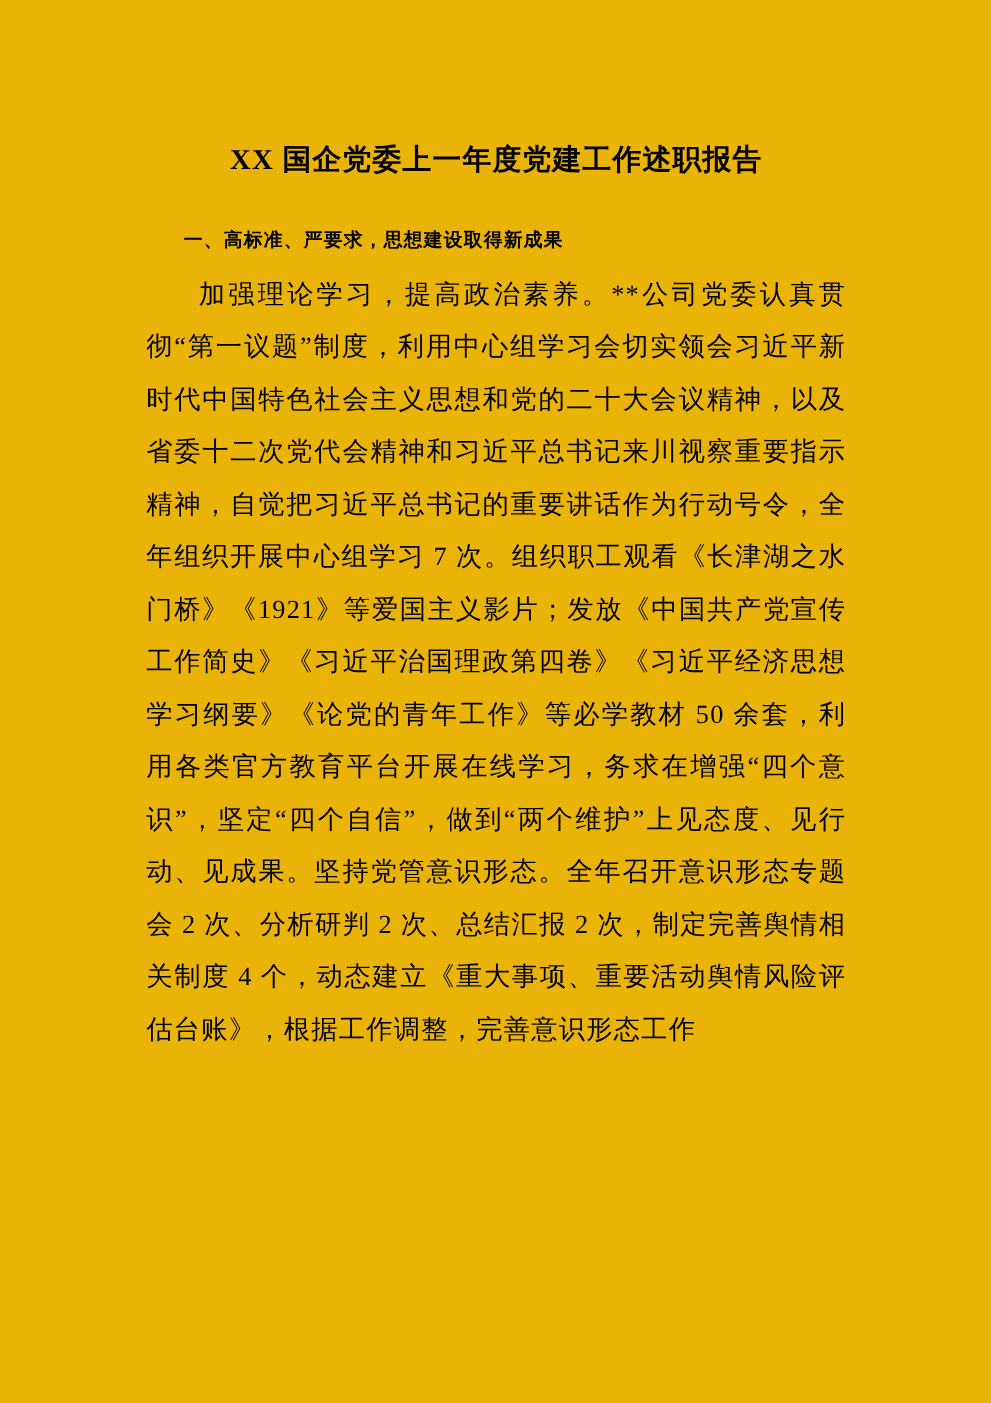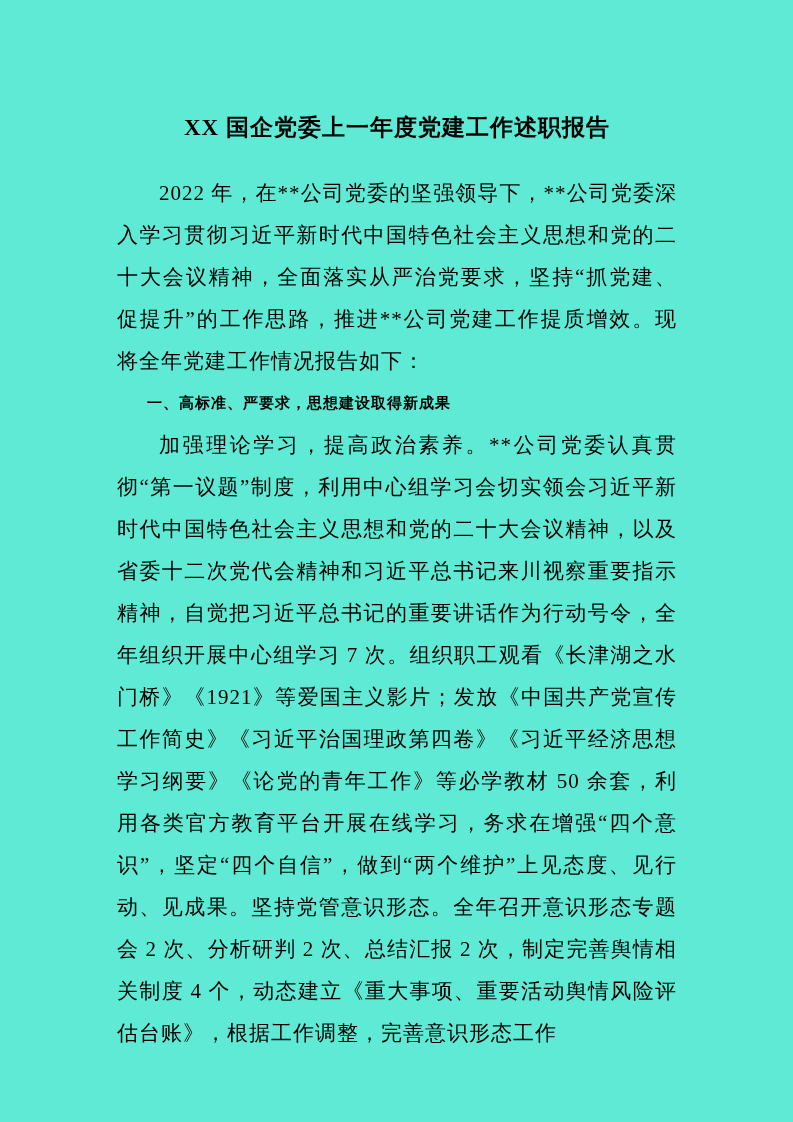--- a/index.html
+++ b/index.html
@@ -4,21 +4,21 @@
 <style>
   html, body {
     margin: 0;
     padding: 0;
     background: #ffffff;
   }
   .page {
     position: relative;
     width: 793px;
     height: 1122px;
-    background: #5eead4;
+    background: #eab308;
     overflow: hidden;
     font-family: "Liberation Serif", serif;
     color: #000000;
   }
   .content {
     position: absolute;
     left: 117px;
     top: 106px;
     width: 560px;
   }
@@ -48,17 +48,16 @@
     text-indent: 2em;
     margin: 0;
   }
 </style>
 </head>
 <body>
 
 <div class="page">
   <div class="content">
     <h1 class="doc-title">XX 国企党委上一年度党建工作述职报告</h1>
-    <p class="para">2022 年，在**公司党委的坚强领导下，**公司党委深入学习贯彻习近平新时代中国特色社会主义思想和党的二十大会议精神，全面落实从严治党要求，坚持“抓党建、促提升”的工作思路，推进**公司党建工作提质增效。现将全年党建工作情况报告如下：</p>
     <h2 class="section-heading">一、高标准、严要求，思想建设取得新成果</h2>
     <p class="para">加强理论学习，提高政治素养。**公司党委认真贯彻“第一议题”制度，利用中心组学习会切实领会习近平新时代中国特色社会主义思想和党的二十大会议精神，以及省委十二次党代会精神和习近平总书记来川视察重要指示精神，自觉把习近平总书记的重要讲话作为行动号令，全年组织开展中心组学习 7 次。组织职工观看《长津湖之水门桥》《1921》等爱国主义影片；发放《中国共产党宣传工作简史》《习近平治国理政第四卷》《习近平经济思想学习纲要》《论党的青年工作》等必学教材 50 余套，利用各类官方教育平台开展在线学习，务求在增强“四个意识”，坚定“四个自信”，做到“两个维护”上见态度、见行动、见成果。坚持党管意识形态。全年召开意识形态专题会 2 次、分析研判 2 次、总结汇报 2 次，制定完善舆情相关制度 4 个，动态建立《重大事项、重要活动舆情风险评估台账》，根据工作调整，完善意识形态工作</p>
   </div>
 </div>
 
 </body></html>

